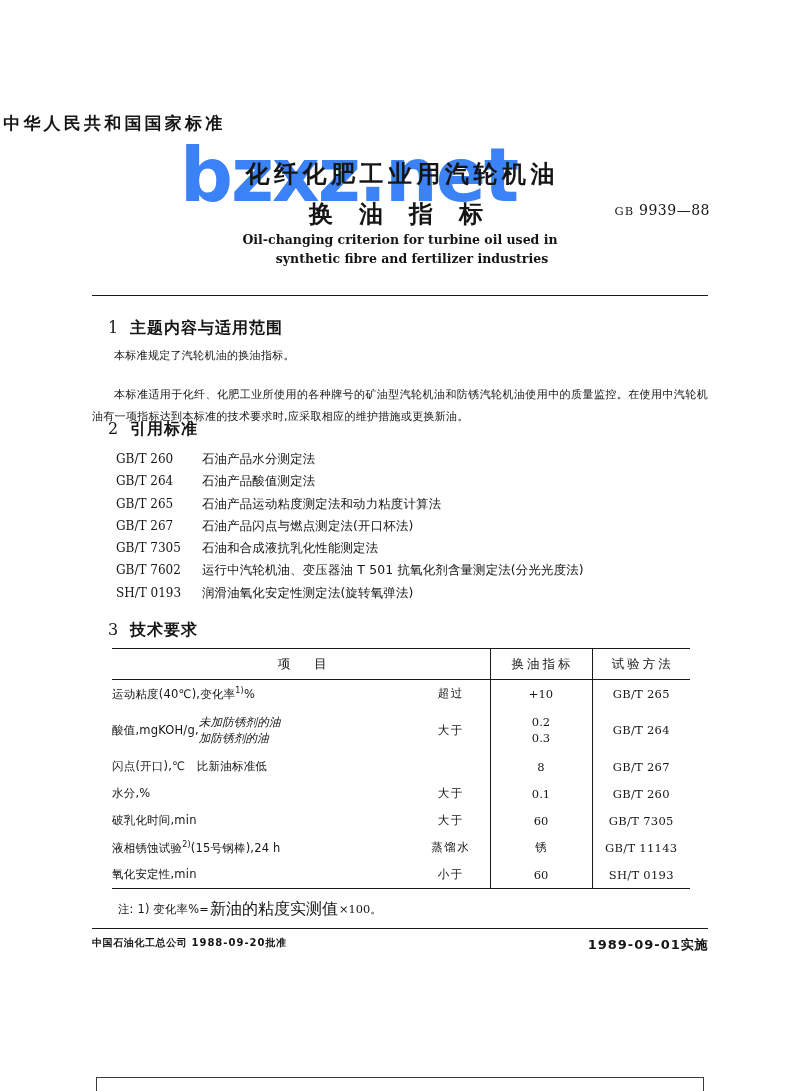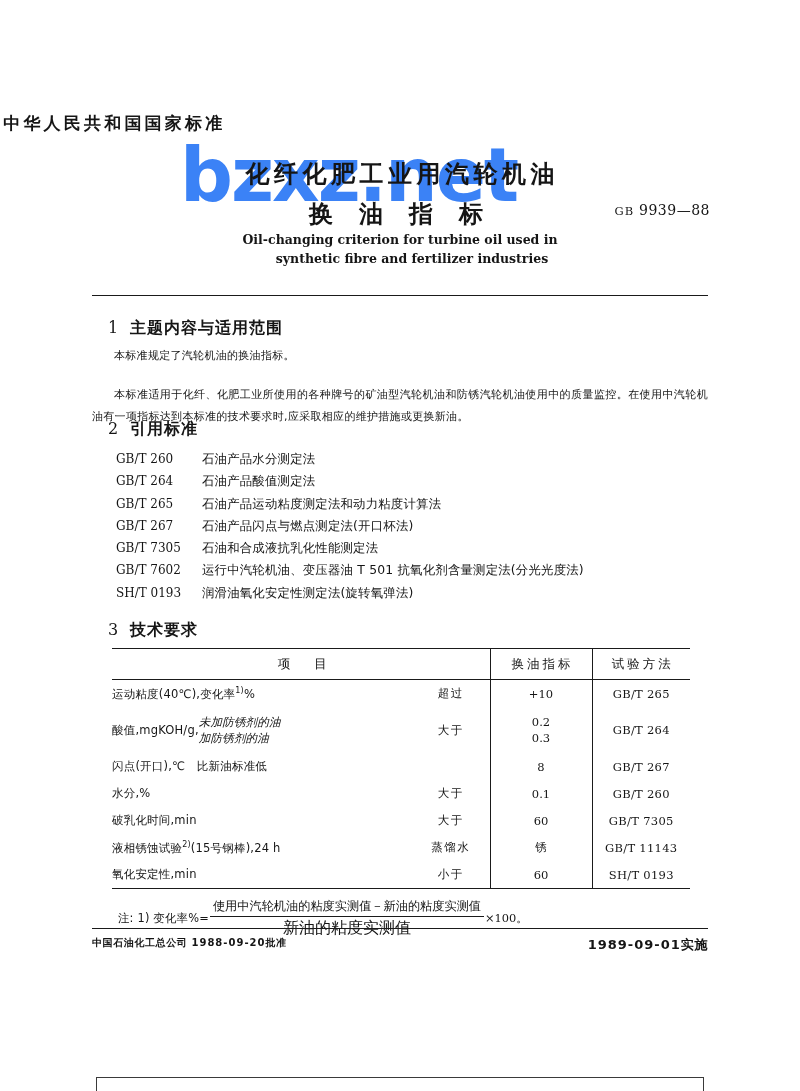--- a/index.html
+++ b/index.html
@@ -350,21 +350,21 @@
             <td class="cmp">小于</td>
             <td class="val vline-l">60</td>
             <td class="meth vline-l">SH/T 0193</td>
           </tr>
 
         </tbody>
       </table>
     </div>
 
     <div class="note">
-      <span class="note-lbl">注: 1) 变化率%=</span><span class="frac"><span class="num2">使用中汽轮机油的粘度实测值－新油的粘度实测值</span><span class="den">新油的粘度实测值</span></span><span class="note-tail">×100。</span>
+      <span class="note-lbl">注: 1) 变化率%=</span><span class="frac"><span class="den">新油的粘度实测值</span></span><span class="note-tail">×100。</span>
     </div>
 
     <div class="rule-foot"></div>
     <div class="foot-l">
       <span>中国石油化工总公司</span>
       <span class="dt">1988-09-20</span><span>批准</span>
     </div>
     <div class="foot-r">
       <span class="dt">1989-09-01</span><span>实施</span>
     </div>

